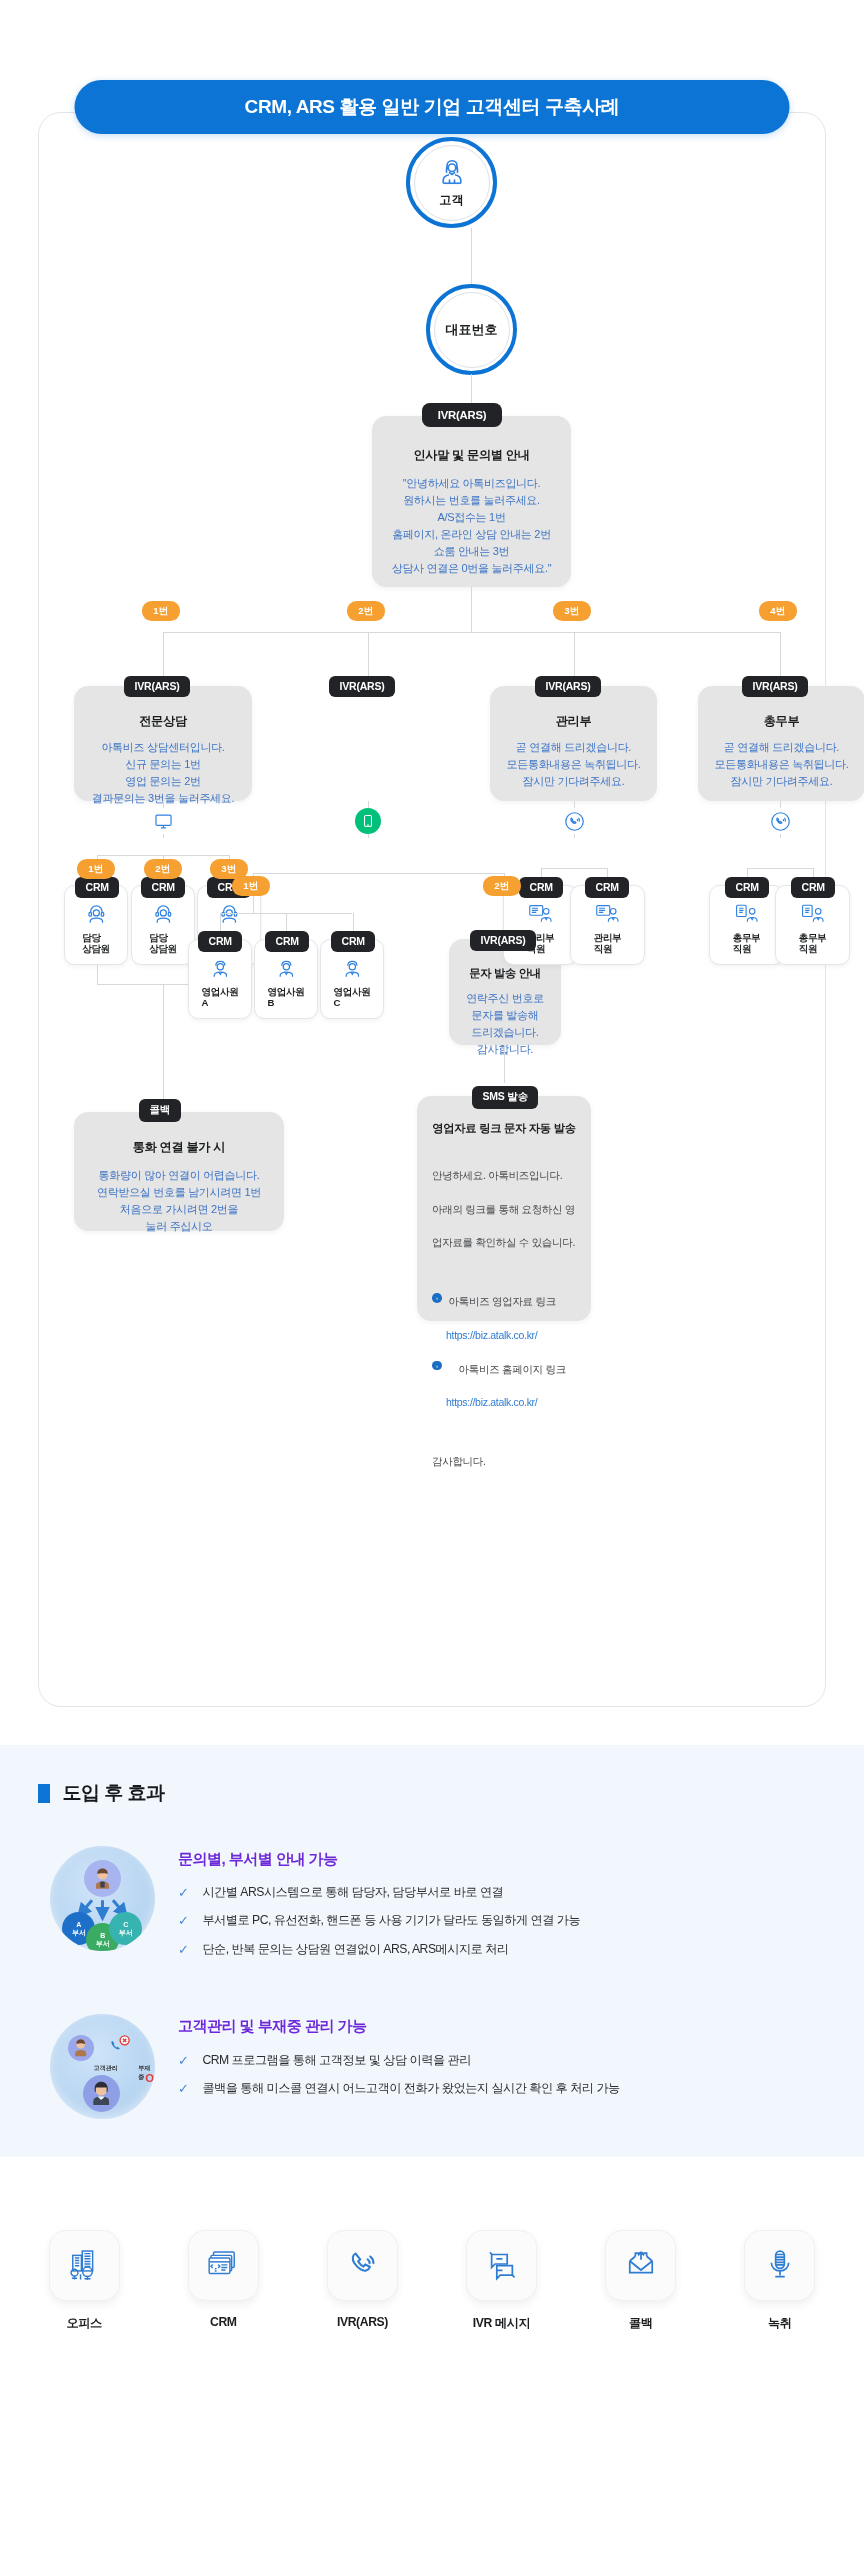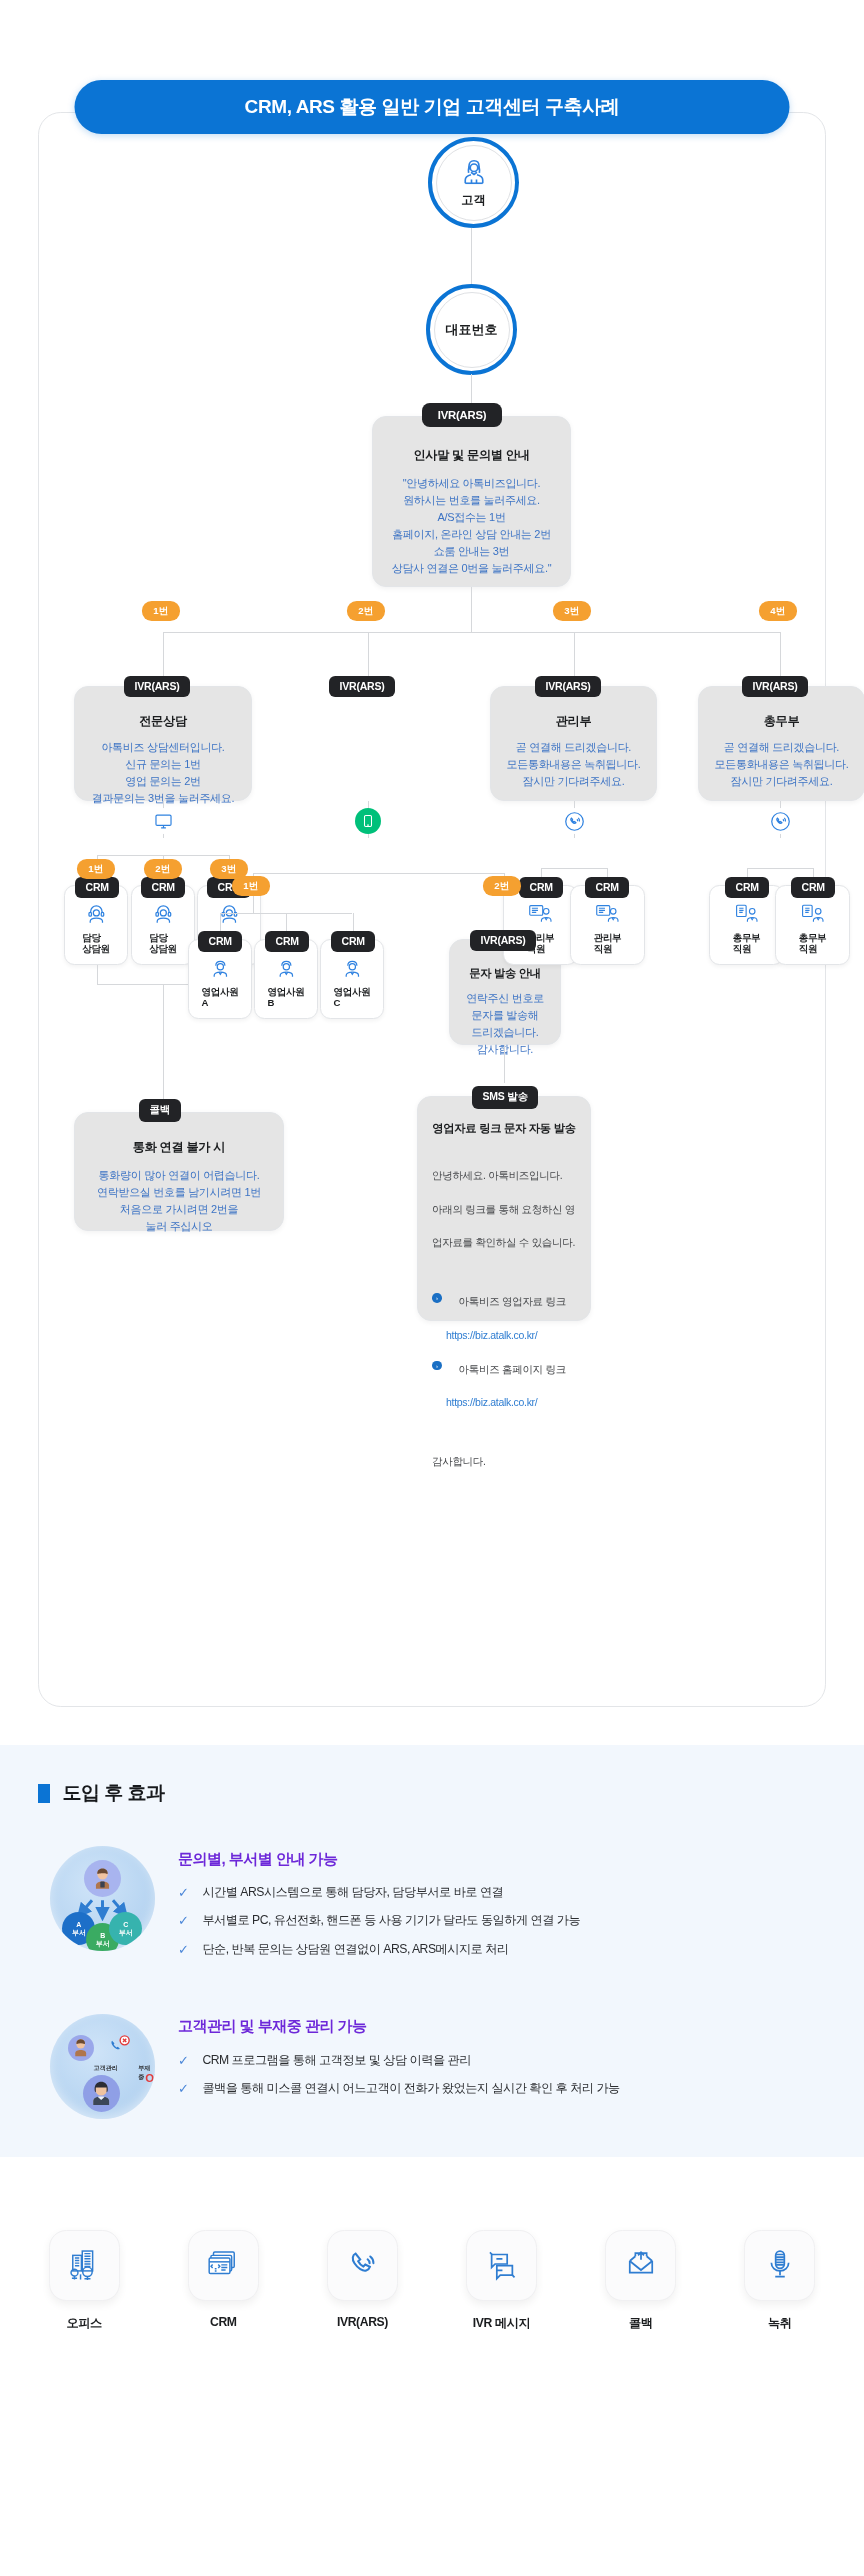--- a/index.html
+++ b/index.html
@@ -180,21 +180,21 @@
   .arrow-dot{ display:inline-block; width:9.6px;height:9.6px;border-radius:50%;background:#1a6fc4;
               color:#fff;font-size:6.1px;line-height:9.6px;text-align:center;vertical-align:0.9px;}
 </style>
 </head>
 <body>
 
 <section class="diagram-panel">
 
   <div class="title-pill">CRM, ARS 활용 일반 기업 고객센터 구축사례</div>
 
-  <div class="circ" style="left:389px; top:24.4px;">
+  <div class="circ" style="left:367px; top:24.4px;">
     <div class="inner-ring"></div>
     <span>
       <svg width="30" height="30" viewBox="0 0 24 24" fill="none" stroke="#2f82e0" stroke-width="1.3">
         <path d="M12 3c-2.6 0-4 1.8-4 4.2 0 1.1.2 2 .6 2.8M12 3c2.6 0 4 1.8 4 4.2 0 1.1-.2 2-.6 2.8"></path>
         <circle cx="12" cy="8.6" r="3"></circle>
         <path d="M8 7.5c-.5 2 -.6 3.6 -.3 5.2M16 7.5c.5 2 .6 3.6 .3 5.2"></path>
         <path d="M9.6 12.2 12 14l2.4-1.8"></path>
         <path d="M5 21v-2.6c0-2.2 2.2-3.6 4.6-4.2M19 21v-2.6c0-2.2-2.2-3.6-4.6-4.2"></path>
         <path d="M5 21h14"></path>
         <path d="M10 18v3M14 18v3"></path>
@@ -425,21 +425,21 @@
 
   <div class="ln v" style="left:465px; top:932px; height:38px;"></div>
 
   <div class="card" style="left:378px; top:983px; width:174px; height:225px; padding:24.4px 14px 0 14px;">
     <div class="hd" style="font-size:11.3px;">영업자료 링크 문자 자동 발송</div>
     <div class="bd-dark" style="margin-top:14px;">
       <div>안녕하세요. 아톡비즈입니다.</div>
       <div>아래의 링크를 통해 요청하신 영</div>
       <div>업자료를 확인하실 수 있습니다.</div>
       <div style="height:8.7px;"></div>
-      <div style="display:flex; gap:17px;">
+      <div style="display:flex; gap:7px;">
         <span class="arrow-dot">›</span>
         <span>아톡비즈 영업자료 링크</span>
       </div>
       <div class="link" style="padding-left:14px;">https://biz.atalk.co.kr/</div>
       <div style="display:flex; gap:17px;">
         <span class="arrow-dot">›</span>
         <span>아톡비즈 홈페이지 링크</span>
       </div>
       <div class="link" style="padding-left:14px;">https://biz.atalk.co.kr/</div>
       <div style="height:8.7px;"></div>

